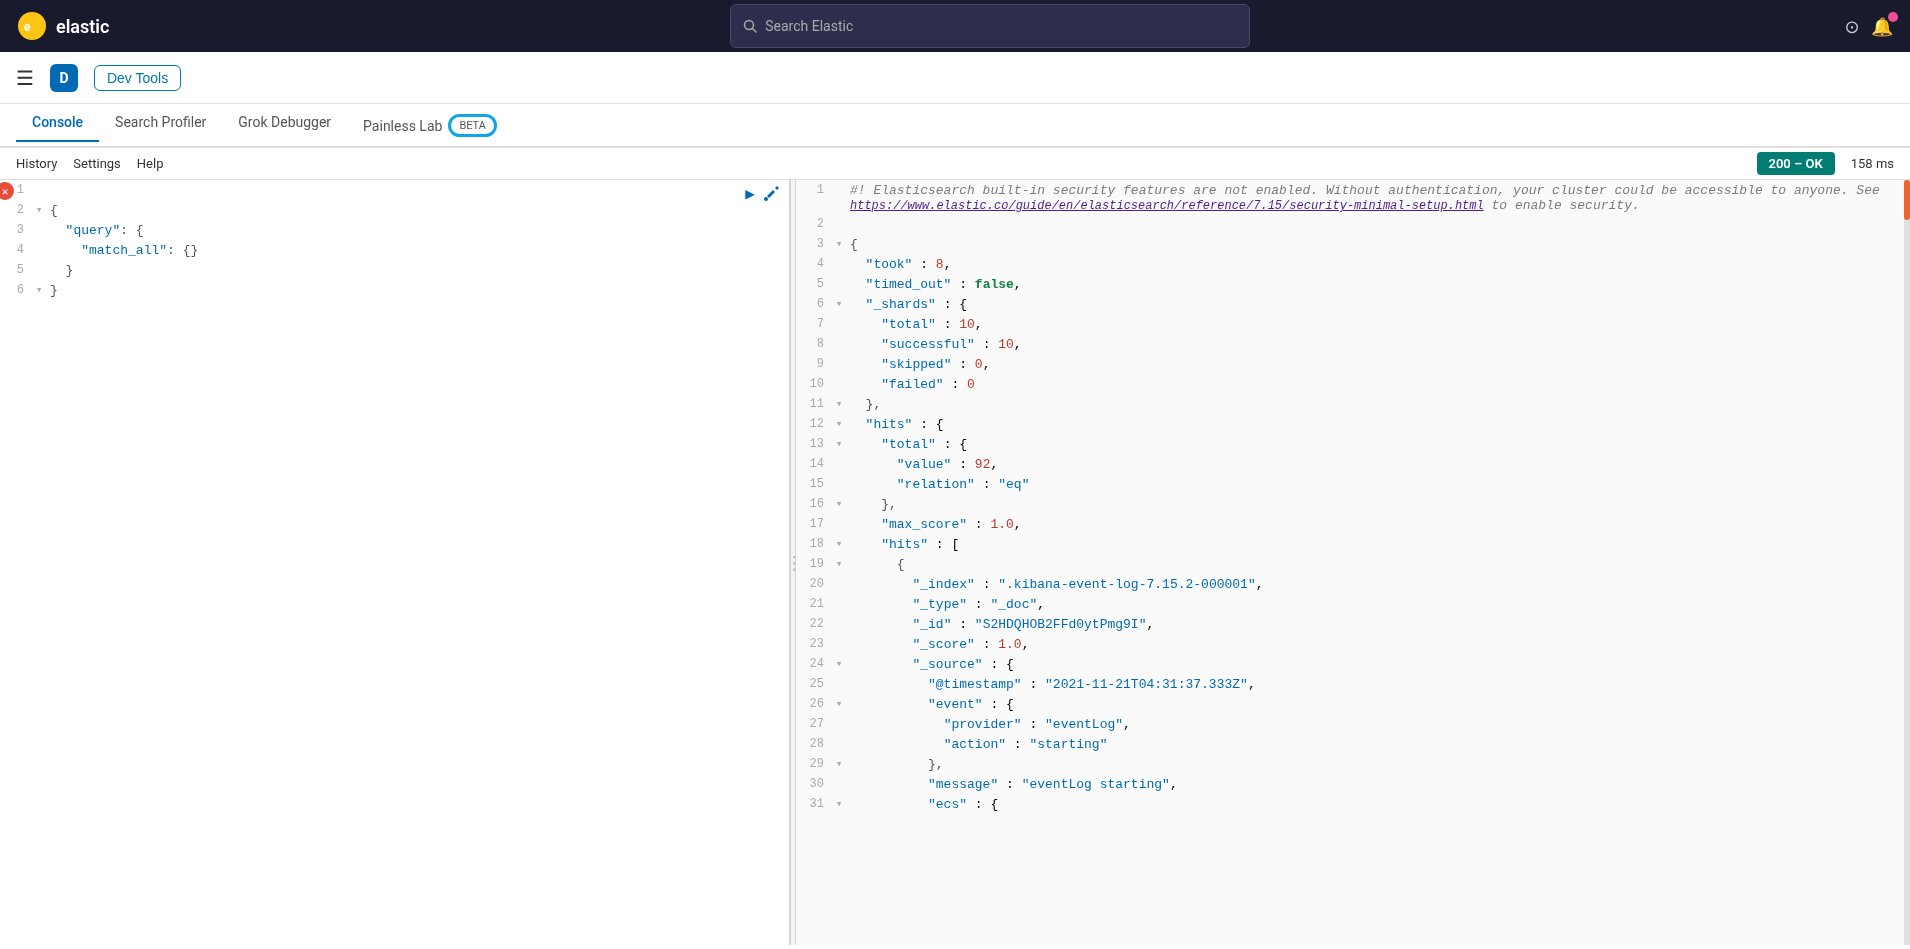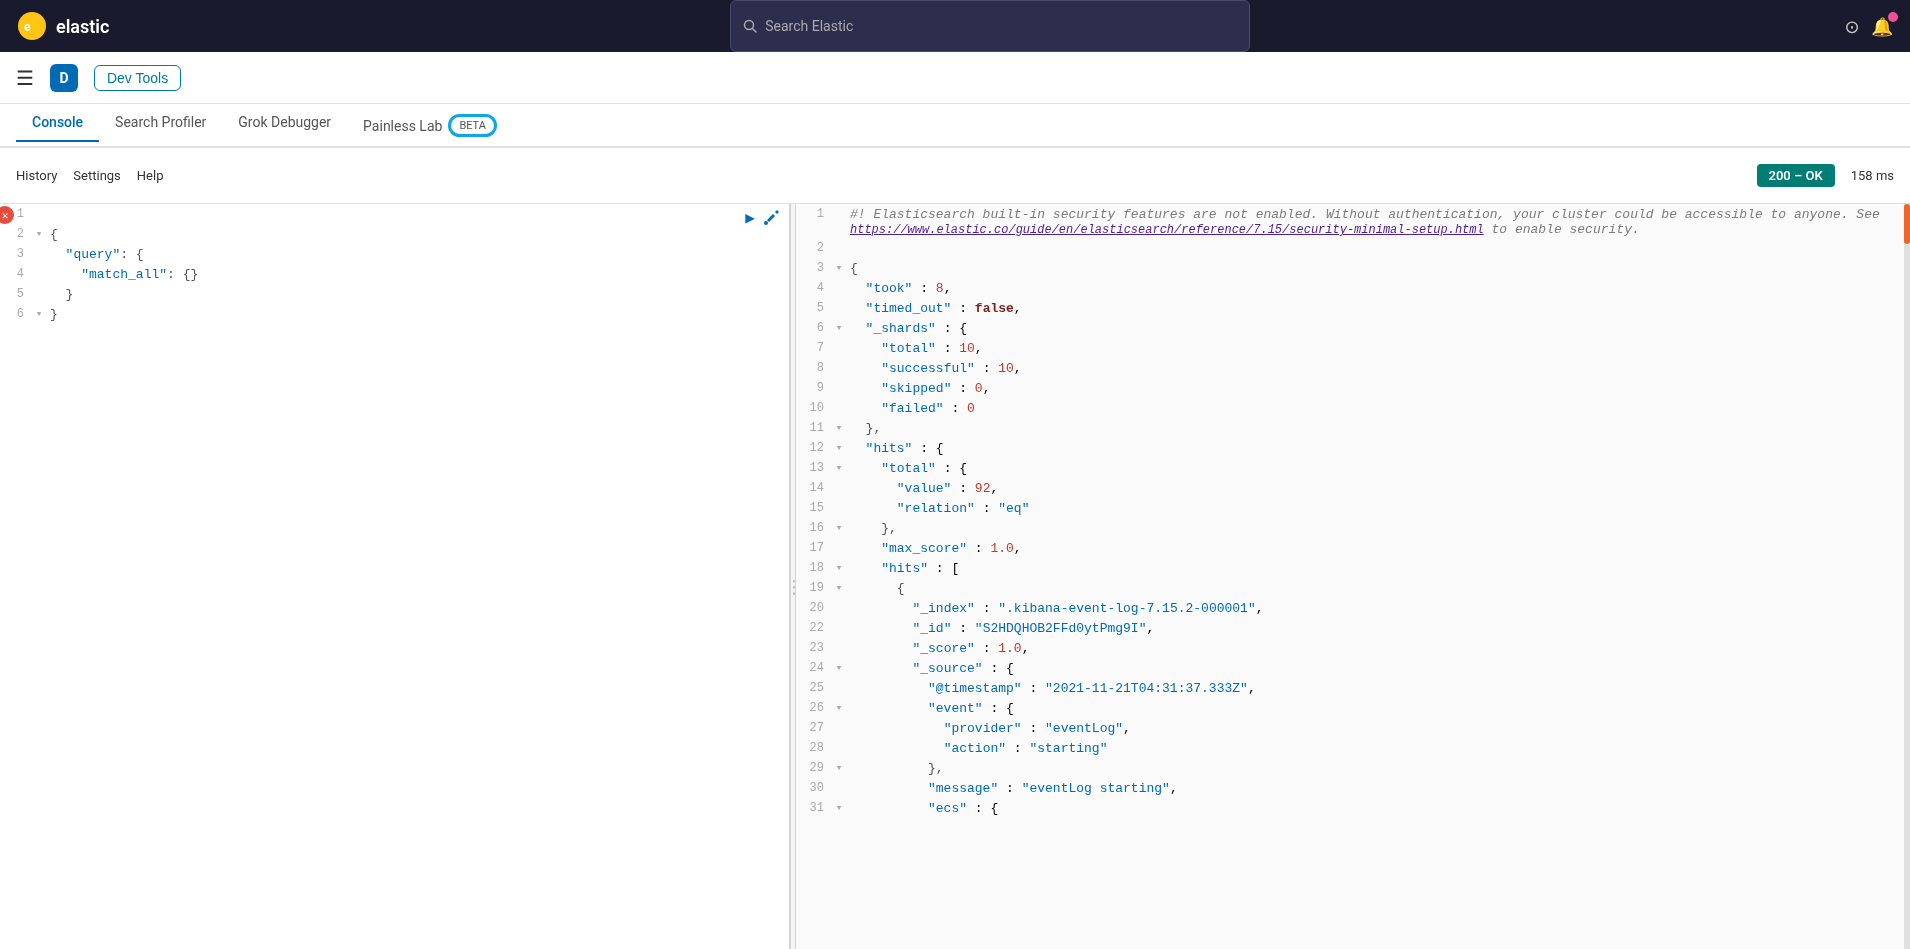--- a/index.html
+++ b/index.html
@@ -30,21 +30,21 @@
     #search-bar-container {
       flex: 1;
       display: flex;
       justify-content: center;
     }
     #search-bar {
       background: #2d2d4e;
       border: 1px solid #4a4a6a;
       border-radius: 6px;
       width: 520px;
-      height: 52px;
+      height: 44px;
       display: flex;
       align-items: center;
       padding: 0 12px;
       gap: 8px;
       color: #aaa;
       font-size: 14px;
     }
     #top-bar-right {
       display: flex;
       align-items: center;
@@ -124,21 +124,21 @@
       border-radius: 12px;
       padding: 2px 8px;
       font-size: 11px;
       color: #555;
     }
 
     
     #toolbar {
       display: flex;
       align-items: center;
-      padding: 16px 16px;
+      padding: 4px 16px;
       border-bottom: 1px solid #e0e0e0;
       justify-content: space-between;
     }
     #toolbar-left {
       display: flex;
       gap: 16px;
     }
     .toolbar-item {
       font-size: 13px;
       color: #333;
@@ -287,21 +287,21 @@
     }
     .resp-content {
       flex: 1;
       padding-left: 4px;
       white-space: pre-wrap;
       padding-top: 2px;
     }
     .comment { color: #7c7c7c; font-style: italic; }
     .r-key { color: #006bb4; }
     .r-num { color: #c0392b; }
-    .r-bool { color: #7f1d1d; font-weight: 600; }
+    .r-bool { color: #15803d; font-weight: 600; }
     .r-str { color: #006bb4; }
     .r-brace { color: #555; }
     .r-link { color: #4c1d95; text-decoration: underline; font-size: 12px; }
 
     
     ::-webkit-scrollbar { width: 8px; height: 8px; }
     ::-webkit-scrollbar-track { background: #f1f1f1; }
     ::-webkit-scrollbar-thumb { background: #c1c1c1; border-radius: 4px; }
 
     
@@ -559,20 +559,25 @@
       <span class="resp-fold">▾</span>
       <span class="resp-content r-brace">      {</span>
     </div>
 
     <div class="resp-line">
       <span class="resp-line-num">20</span>
       <span class="resp-fold"></span>
       <span class="resp-content">        <span class="r-key">"_index"</span> : <span class="r-str">".kibana-event-log-7.15.2-000001"</span>,</span>
     </div>
 
+    <div class="resp-line">
+      <span class="resp-line-num">21</span>
+      <span class="resp-fold"></span>
+      <span class="resp-content">        <span class="r-key">"_type"</span> : <span class="r-str">"_doc"</span>,</span>
+    </div>
 
     <div class="resp-line">
       <span class="resp-line-num">22</span>
       <span class="resp-fold"></span>
       <span class="resp-content">        <span class="r-key">"_id"</span> : <span class="r-str">"S2HDQHOB2FFd0ytPmg9I"</span>,</span>
     </div>
 
     <div class="resp-line">
       <span class="resp-line-num">23</span>
       <span class="resp-fold"></span>

